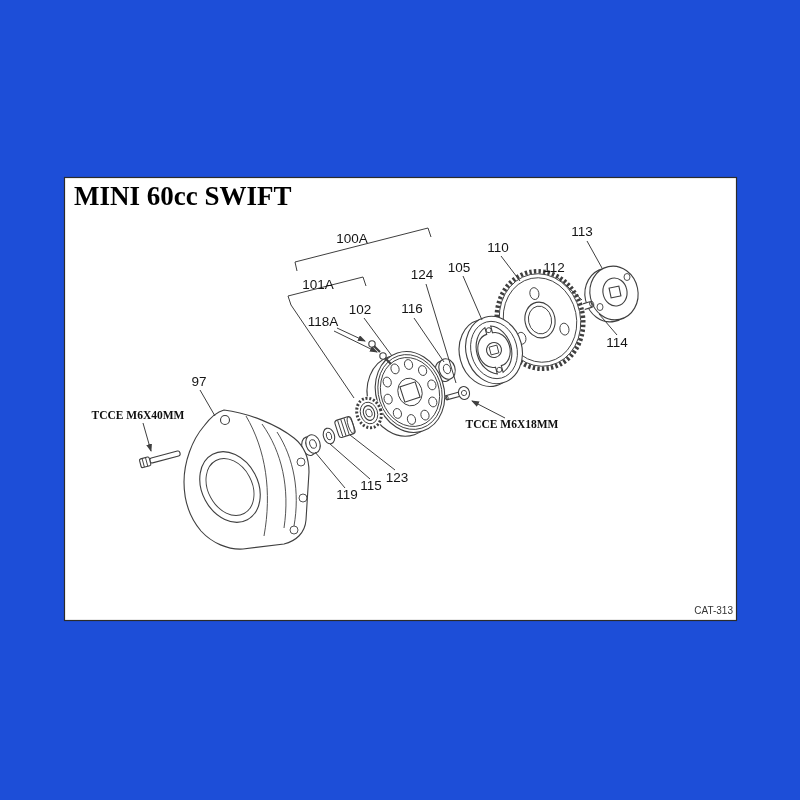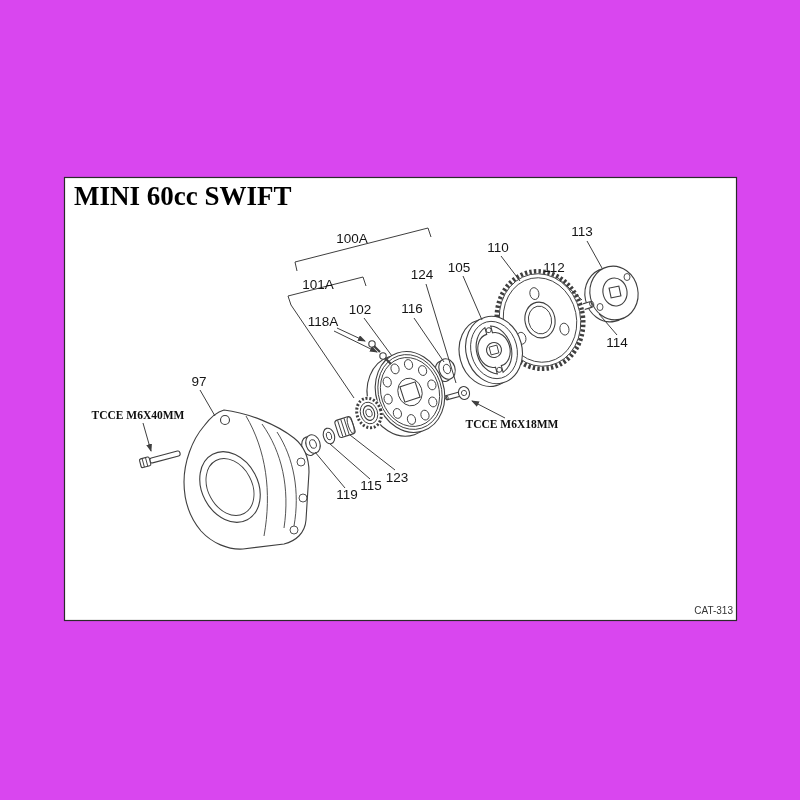--- a/index.html
+++ b/index.html
@@ -1,17 +1,17 @@
 <!DOCTYPE html>
 <html><head>
 <meta charset="utf-8">
 <style>
   html,body{margin:0;padding:0;background:#ffffff;}
   body{width:800px;height:800px;font-family:"Liberation Sans",sans-serif;}
-  .stage{position:relative;width:800px;height:800px;background:#d946ef;overflow:hidden;}
+  .stage{position:relative;width:800px;height:800px;background:#1d4ed8;overflow:hidden;}
   svg{position:absolute;left:0;top:0;}
   .part{stroke:#3f3f3f;stroke-width:1.1;fill:#ffffff;}
   .thin{stroke:#3f3f3f;stroke-width:0.9;fill:none;}
   .leader{stroke:#3f3f3f;stroke-width:1;fill:none;}
   .callout{font-family:"Liberation Sans",sans-serif;font-size:13.5px;fill:#151515;}
   .boltnote{font-family:"Liberation Serif",serif;font-size:11.5px;font-weight:bold;fill:#101010;}
   .title-text{font-family:"Liberation Serif",serif;font-size:27px;font-weight:bold;fill:#000000;}
   .catcode{font-family:"Liberation Sans",sans-serif;font-size:10px;fill:#333333;}
 </style>
 </head>

